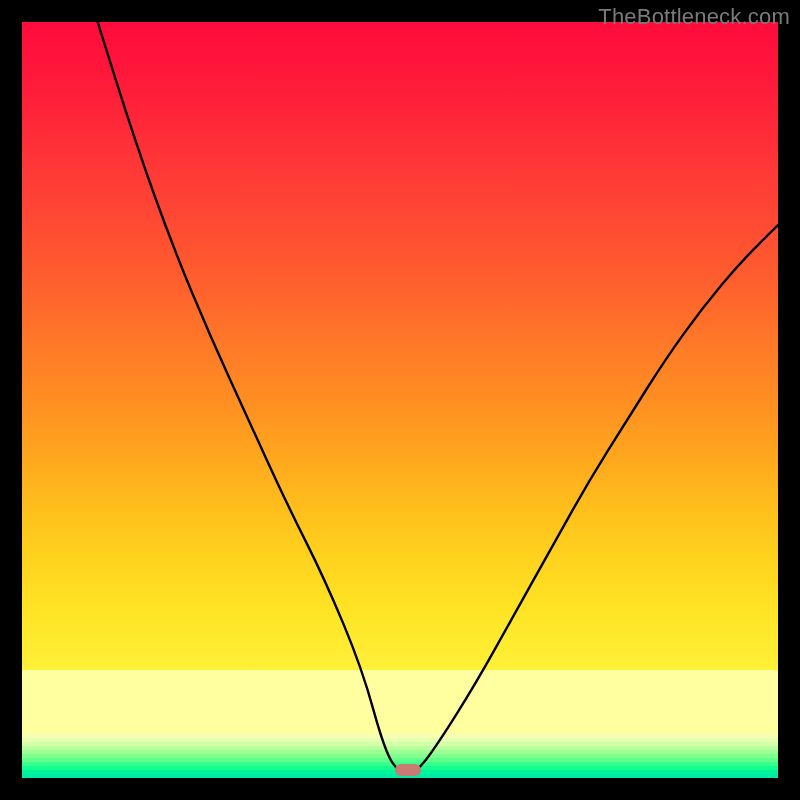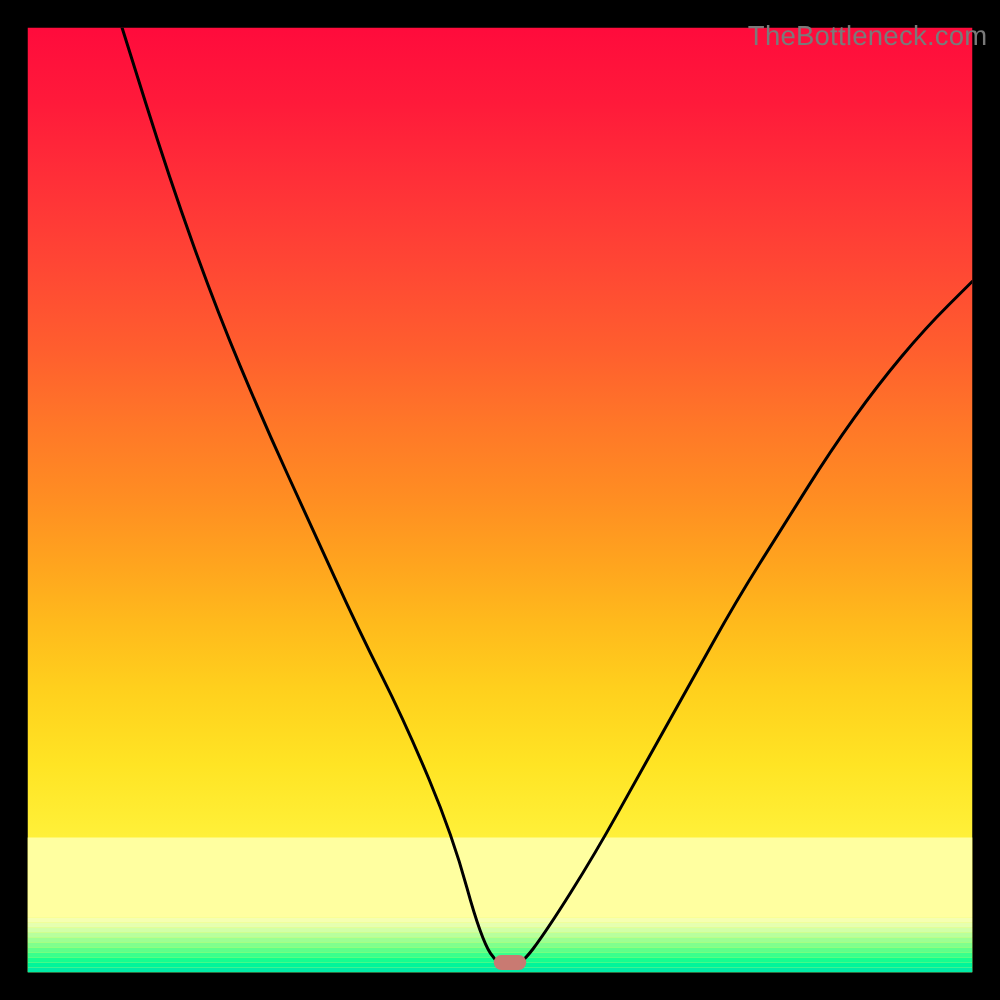--- a/index.html
+++ b/index.html
@@ -12,21 +12,21 @@
     font-family: Arial, Helvetica, sans-serif;
   }
   .frame {
     position: relative;
     width: 800px;
     height: 800px;
     background: #000;
   }
   .watermark {
     position: absolute;
-    top: 16px;
+    top: 4px;
     right: 10px;
     color: #7a7a7a;
     font-size: 22px;
     font-weight: 400;
     letter-spacing: 0.2px;
     z-index: 10;
     user-select: none;
   }
   .plot-area {
     position: absolute;

